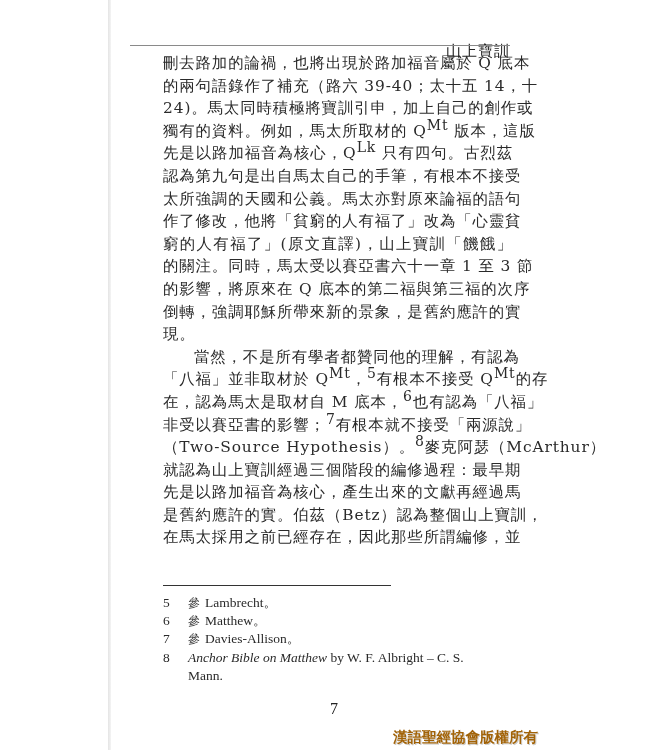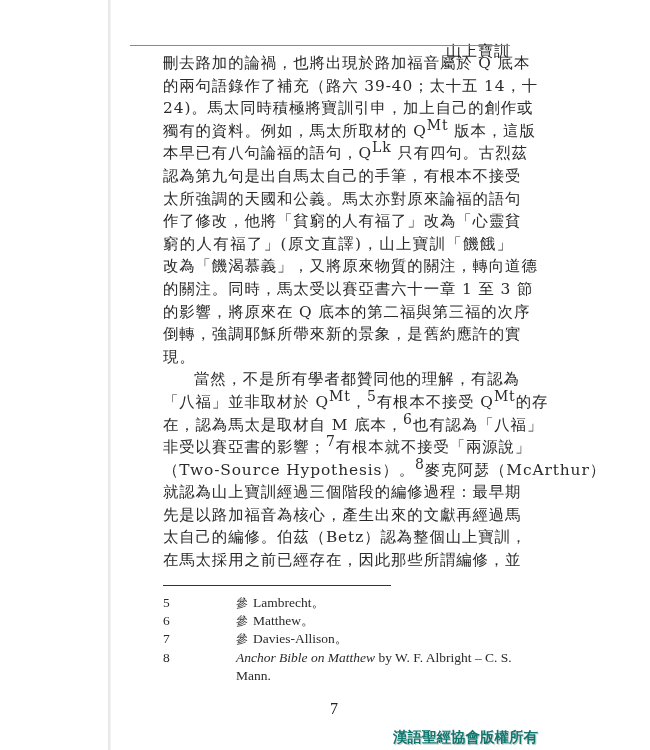--- a/index.html
+++ b/index.html
@@ -46,66 +46,65 @@
     }
     .footnotes {
       position: absolute; left: 163px; top: 594px; width: 360px;
     }
     .fn {
       height: 18.2px; line-height: 18.2px; font-size: 13.5px;
       font-family: "Liberation Serif", serif; color: #2a2a2a;
       display: flex;
     }
     .fn-num { width: 25px; flex: none; }
-    .fn-text { white-space: nowrap; margin-left: 48px; }
+    .fn-text { white-space: nowrap; }
     .fn-ref { font-family: "DejaVu Sans", sans-serif; font-size: 12px; margin-right: 5px; color: #333; }
     .fn-text em { font-style: italic; }
     .page-number {
       position: absolute; left: 330px; top: 700px;
       font-family: "Liberation Serif", serif; font-size: 16px; color: #222;
     }
     .watermark {
       position: absolute; left: 393px; top: 728px;
       font-family: "DejaVu Sans", sans-serif; font-weight: bold;
-      font-size: 14.5px; color: #0f766e;
+      font-size: 14.5px; color: #a16207;
       text-shadow: 0 0 1px #fff, 1px 1px 0 #c8c8c8;
       letter-spacing: 0px;
     }
   </style>
 </head>
 <body>
 
 <div class="page-edge"></div>
 
 <div class="running-head">山上寶訓</div>
 <div class="head-rule"></div>
 
 <div class="body-text">
   <div class="line">刪去路加的論禍，也將出現於路加福音屬於 Q 底本</div>
   <div class="line">的兩句語錄作了補充（路六 39-40；太十五 14，十</div>
   <div class="line">24)。馬太同時積極將寶訓引申，加上自己的創作或</div>
   <div class="line"><span>獨有的資料。例如，馬太所取材的 Q</span><sup>Mt</sup><span> 版本，這版</span></div>
-  <div class="line"><span>本早已有八句論福的語句，Q</span><sup>Lk</sup><span> 只有四句。古烈茲</span></div>
+  <div class="line"><span>先是以路加福音為核心，Q</span><sup>Lk</sup><span> 只有四句。古烈茲</span></div>
   <div class="line">認為第九句是出自馬太自己的手筆，有根本不接受</div>
   <div class="line">太所強調的天國和公義。馬太亦對原來論福的語句</div>
   <div class="line">作了修改，他將「貧窮的人有福了」改為「心靈貧</div>
   <div class="line">窮的人有福了」(原文直譯)，山上寶訓「饑餓」</div>
-  <div class="line">改為「饑渴慕義」，又將原來物質的關注，轉向道德</div>
   <div class="line">的關注。同時，馬太受以賽亞書六十一章 1 至 3 節</div>
   <div class="line">的影響，將原來在 Q 底本的第二福與第三福的次序</div>
   <div class="line">倒轉，強調耶穌所帶來新的景象，是舊約應許的實</div>
   <div class="line last">現。</div>
   <div class="line indent">當然，不是所有學者都贊同他的理解，有認為</div>
   <div class="line"><span>「八福」並非取材於 Q</span><sup>Mt</sup><span>，</span><sup>5</sup><span>有根本不接受 Q</span><sup>Mt</sup><span>的存</span></div>
   <div class="line"><span>在，認為馬太是取材自 M 底本，</span><sup>6</sup><span>也有認為「八福」</span></div>
   <div class="line"><span>非受以賽亞書的影響；</span><sup>7</sup><span>有根本就不接受「兩源說」</span></div>
   <div class="line"><span>（Two-Source Hypothesis）。</span><sup>8</sup><span>麥克阿瑟（McArthur）</span></div>
   <div class="line">就認為山上寶訓經過三個階段的編修過程：最早期</div>
   <div class="line">先是以路加福音為核心，產生出來的文獻再經過馬</div>
-  <div class="line">太自己的編修。伯茲（Betz）認為整個山上寶訓，</div>
+  <div class="line">是舊約應許的實。伯茲（Betz）認為整個山上寶訓，</div>
   <div class="line">在馬太採用之前已經存在，因此那些所謂編修，並</div>
 </div>
 
 <div class="fn-rule"></div>
 
 <div class="footnotes">
   <div class="fn">
     <span class="fn-num">5</span>
     <span class="fn-text"><span class="fn-ref">參</span><span>Lambrecht。</span></span>
   </div>

